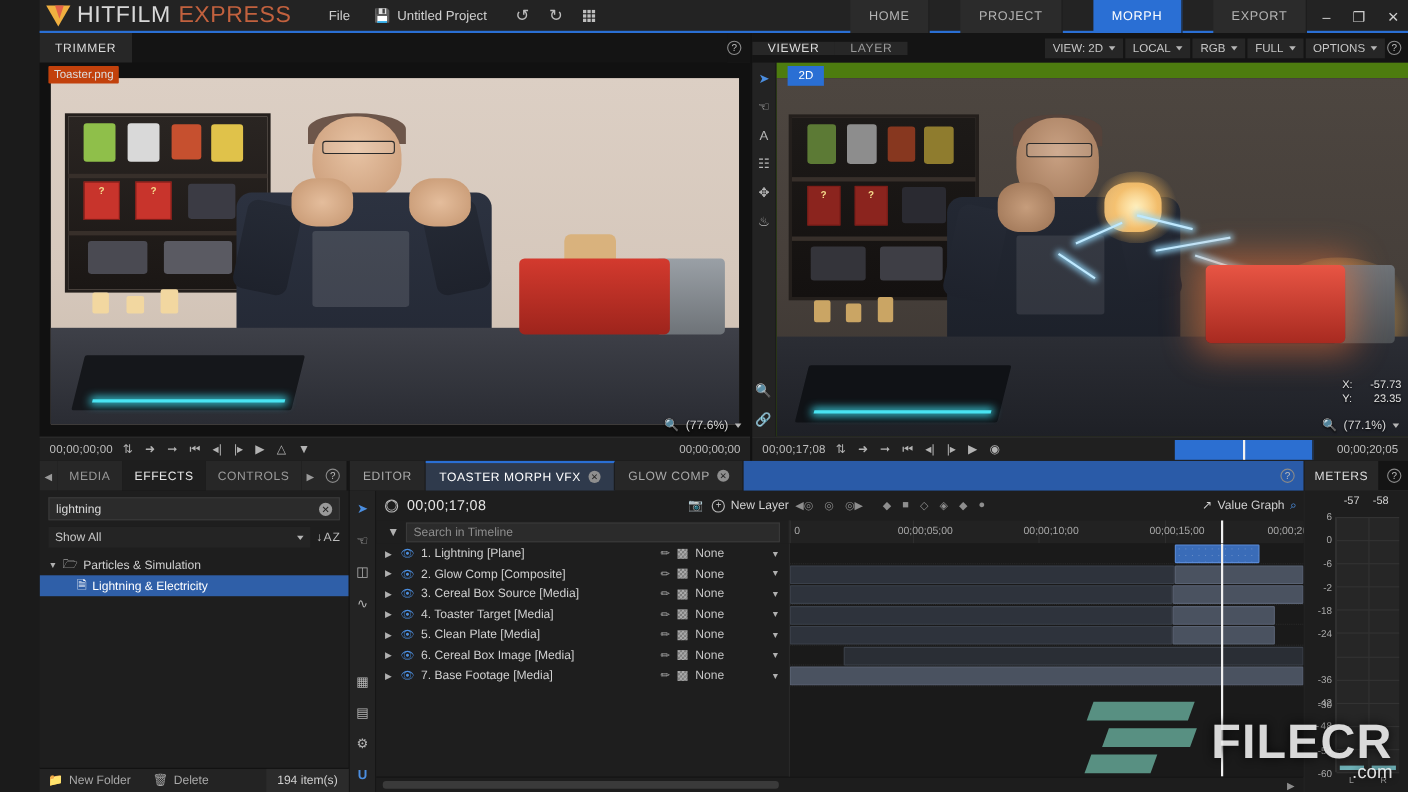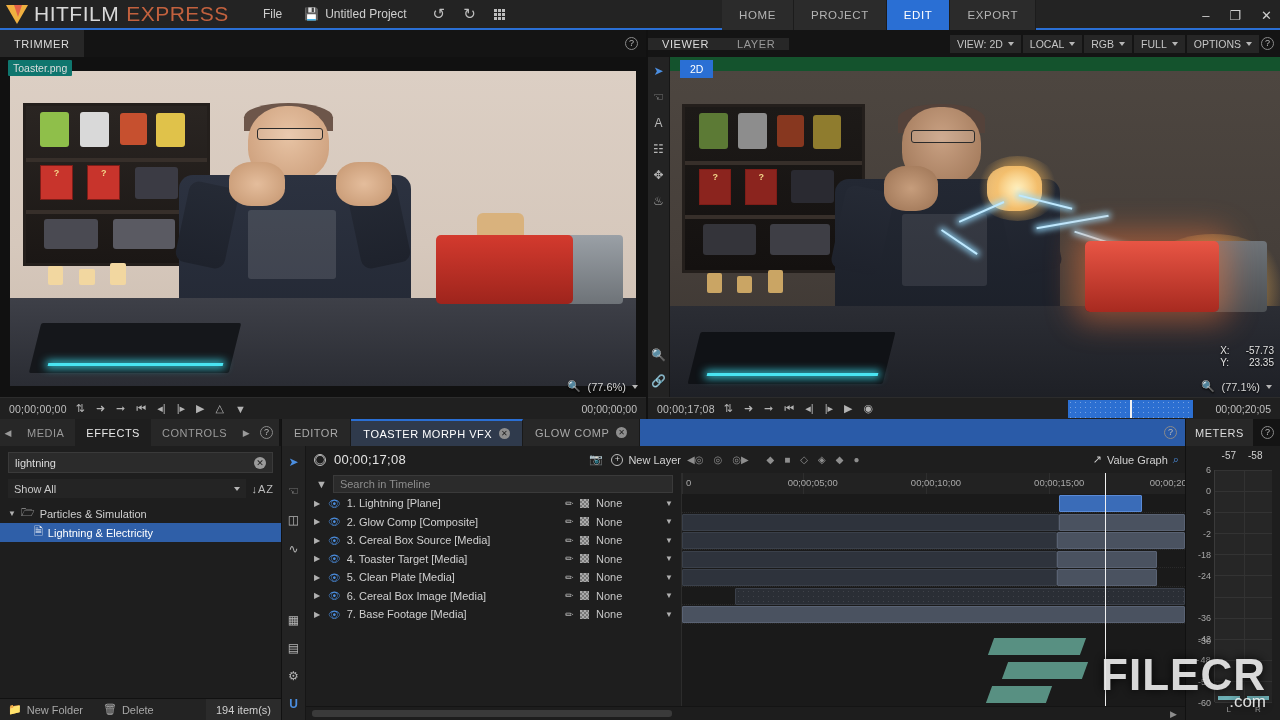--- a/index.html
+++ b/index.html
@@ -5,21 +5,21 @@
   * { box-sizing: border-box; margin: 0; padding: 0; }
   body {
     width: 1280px; height: 720px;
     background: #1b1b1b;
     font-family: "Liberation Sans", sans-serif;
     font-size: 11px;
     color: #c8c8c8;
     overflow: hidden;
     position: relative;
   }
-  .app { width: 1280px; height: 720px; position: relative; display: flex; flex-direction: column; }
+  .app { width: 1280px; height: 720px; position: relative; display: flex; flex-direction: column; padding-left: 36px; }
 
   
   .titlebar {
     height: 30px; background: #232323; display: flex; align-items: center;
     border-bottom: 2px solid #2a6fd4; position: relative; flex: 0 0 30px;
   }
   .logo-mark {
     width: 0; height: 0; margin-left: 6px; margin-right: 6px;
     border-left: 11px solid transparent; border-right: 11px solid transparent;
     border-top: 19px solid #f0b040;
@@ -31,21 +31,21 @@
     border-top:12px solid #e0554a; opacity:.85;
   }
   .logo-text { font-size: 21px; letter-spacing: .5px; font-weight: 400; }
   .logo-hit { color: #d8d8d8; }
   .logo-exp { color: #c2613e; margin-left: 7px; }
   .tb-menu { margin-left: 34px; display: flex; align-items: center; gap: 22px; }
   .tb-item { font-size: 12px; color: #cfcfcf; display: flex; align-items: center; gap: 6px; cursor: default; }
   .tb-icons { margin-left: 26px; display: flex; align-items: center; gap: 18px; color: #bdbdbd; font-size: 15px; }
   .grid-ico { display: inline-grid; grid-template-columns: repeat(3, 3px); grid-template-rows: repeat(3, 3px); gap: 1px; }
   .grid-ico i { background: #bdbdbd; display: block; }
-  .nav-tabs { position: absolute; left: 722px; top: 0; height: 30px; display: flex; }
+  .nav-tabs { position: absolute; left: 737px; top: 0; height: 30px; display: flex; gap: 28px; }
   .nav-tab {
     padding: 0 17px; height: 30px; line-height: 30px; font-size: 11.5px;
     letter-spacing: .6px; color: #b4b4b4; background: #2b2b2b;
     border-right: 1px solid #1c1c1c; cursor: default;
   }
   .nav-tab.active { background: #2a6fd4; color: #fff; }
   .win-ctrl { position: absolute; right: 8px; top: 0; height: 30px; display: flex; align-items: center; gap: 20px; color: #cfcfcf; }
   .win-ctrl span { font-size: 13px; cursor: default; }
 
   
@@ -58,21 +58,21 @@
     padding: 0 14px; display: flex; align-items: center; font-size: 11px;
     letter-spacing: .6px; color: #9a9a9a; background: #272727; cursor: default;
   }
   .ptab.sel { color: #dcdcdc; }
   .help-dot {
     width: 13px; height: 13px; border-radius: 50%; border: 1px solid #8a8a8a;
     color: #bdbdbd; font-size: 9px; line-height: 11px; text-align: center; cursor: default;
   }
   .trimmer-stage { flex: 1; position: relative; background: #111; overflow: hidden; }
   .clip-badge {
-    position: absolute; left: 8px; top: 3px; z-index: 6; background: #0f766e;
+    position: absolute; left: 8px; top: 3px; z-index: 6; background: #c2410c;
     color: #ddd; font-size: 10.5px; padding: 2px 5px; border-radius: 1px;
   }
   .video-wrap { position: absolute; left: 10px; top: 14px; right: 10px; bottom: 11px; overflow: hidden; background:#0b0b0b; }
 
   
   .scene { position: absolute; inset: 0; }
   .wall { position: absolute; inset: 0; background: linear-gradient(180deg,#dccfc4 0%,#d6c8bc 55%,#cbbcae 100%); }
   .shelf {
     position: absolute; left: 2%; top: 10%; width: 30%; height: 52%;
     background: linear-gradient(180deg,#2a2522,#1b1715); border: 3px solid #241f1c;
@@ -138,21 +138,21 @@
   }
   .caret { width:0;height:0;border-left:3.5px solid transparent;border-right:3.5px solid transparent;border-top:4px solid #b6b6b6; }
   .viewer-body { flex: 1; display: flex; position: relative; }
   .vtools {
     width: 22px; background: #232323; display: flex; flex-direction: column;
     align-items: center; padding-top: 6px; gap: 10px; border-right:1px solid #161616;
   }
   .vtool { width:16px;height:16px; display:flex;align-items:center;justify-content:center; color:#b6b6b6; font-size:12px; cursor:default;}
   .vtool.act { color: #4b8ee0; }
   .vtools-bottom { margin-top: auto; padding-bottom: 8px; display:flex; flex-direction:column; gap:10px; align-items:center; }
-  .viewer-stage { flex: 1; position: relative; background: #14532d; overflow: hidden; }
+  .viewer-stage { flex: 1; position: relative; background: #4d7c0f; overflow: hidden; }
   .mode-badge {
     position: absolute; left: 10px; top: 3px; z-index: 6; background: #2a6fd4;
     color: #fff; font-size: 10.5px; padding: 3px 10px;
   }
   .fx-glow {
     position:absolute; border-radius:50%;
     background: radial-gradient(circle, rgba(255,240,190,.95) 0%, rgba(255,190,90,.55) 38%, rgba(255,150,40,0) 72%);
     pointer-events:none;
   }
   .bolt { position:absolute; background:#bfe9ff; box-shadow: 0 0 6px 2px rgba(150,220,255,.9); }
@@ -295,21 +295,21 @@
           <i></i>
           <i></i>
           <i></i>
           <i></i>
           <i></i>
         </span>
     </div>
     <div class="nav-tabs">
       <div class="nav-tab">HOME</div>
       <div class="nav-tab">PROJECT</div>
-      <div class="nav-tab active">EDIT</div>
+      <div class="nav-tab active">MORPH</div>
       <div class="nav-tab">EXPORT</div>
     </div>
     <div class="win-ctrl">
       <span>–</span>
       <span>❐</span>
       <span>✕</span>
     </div>
   </div>
 
   <div class="upper">

